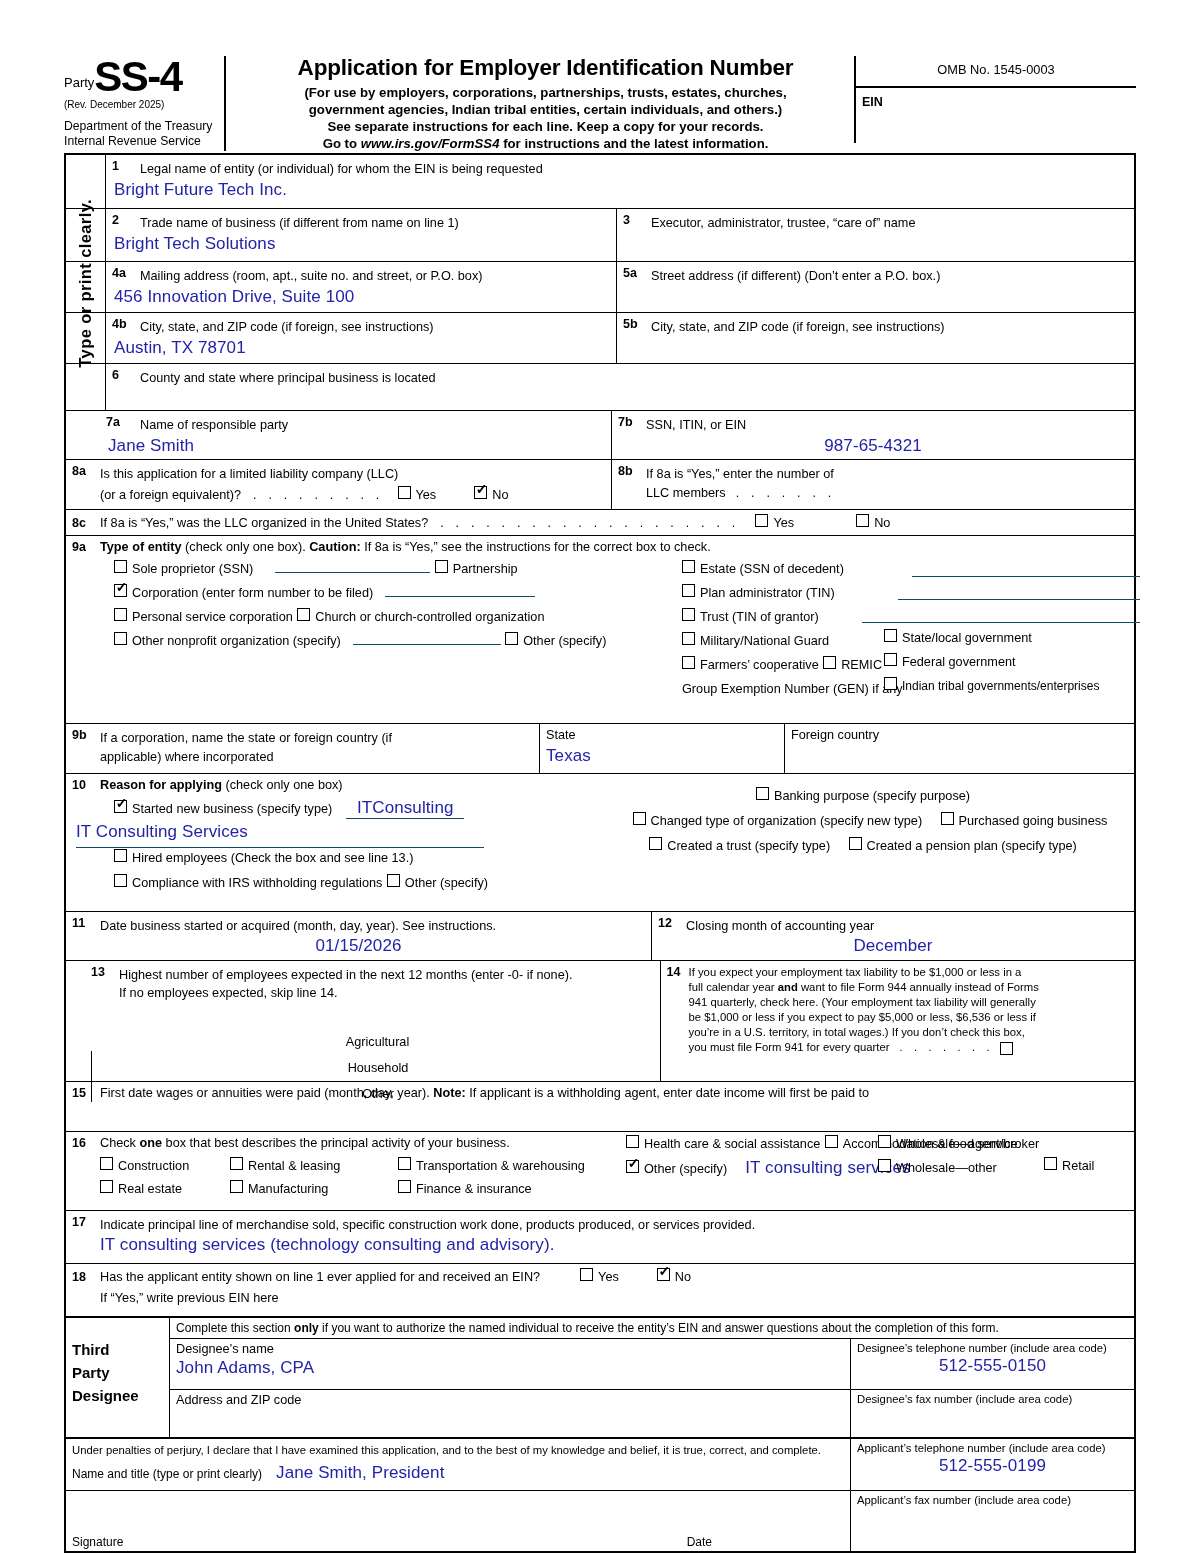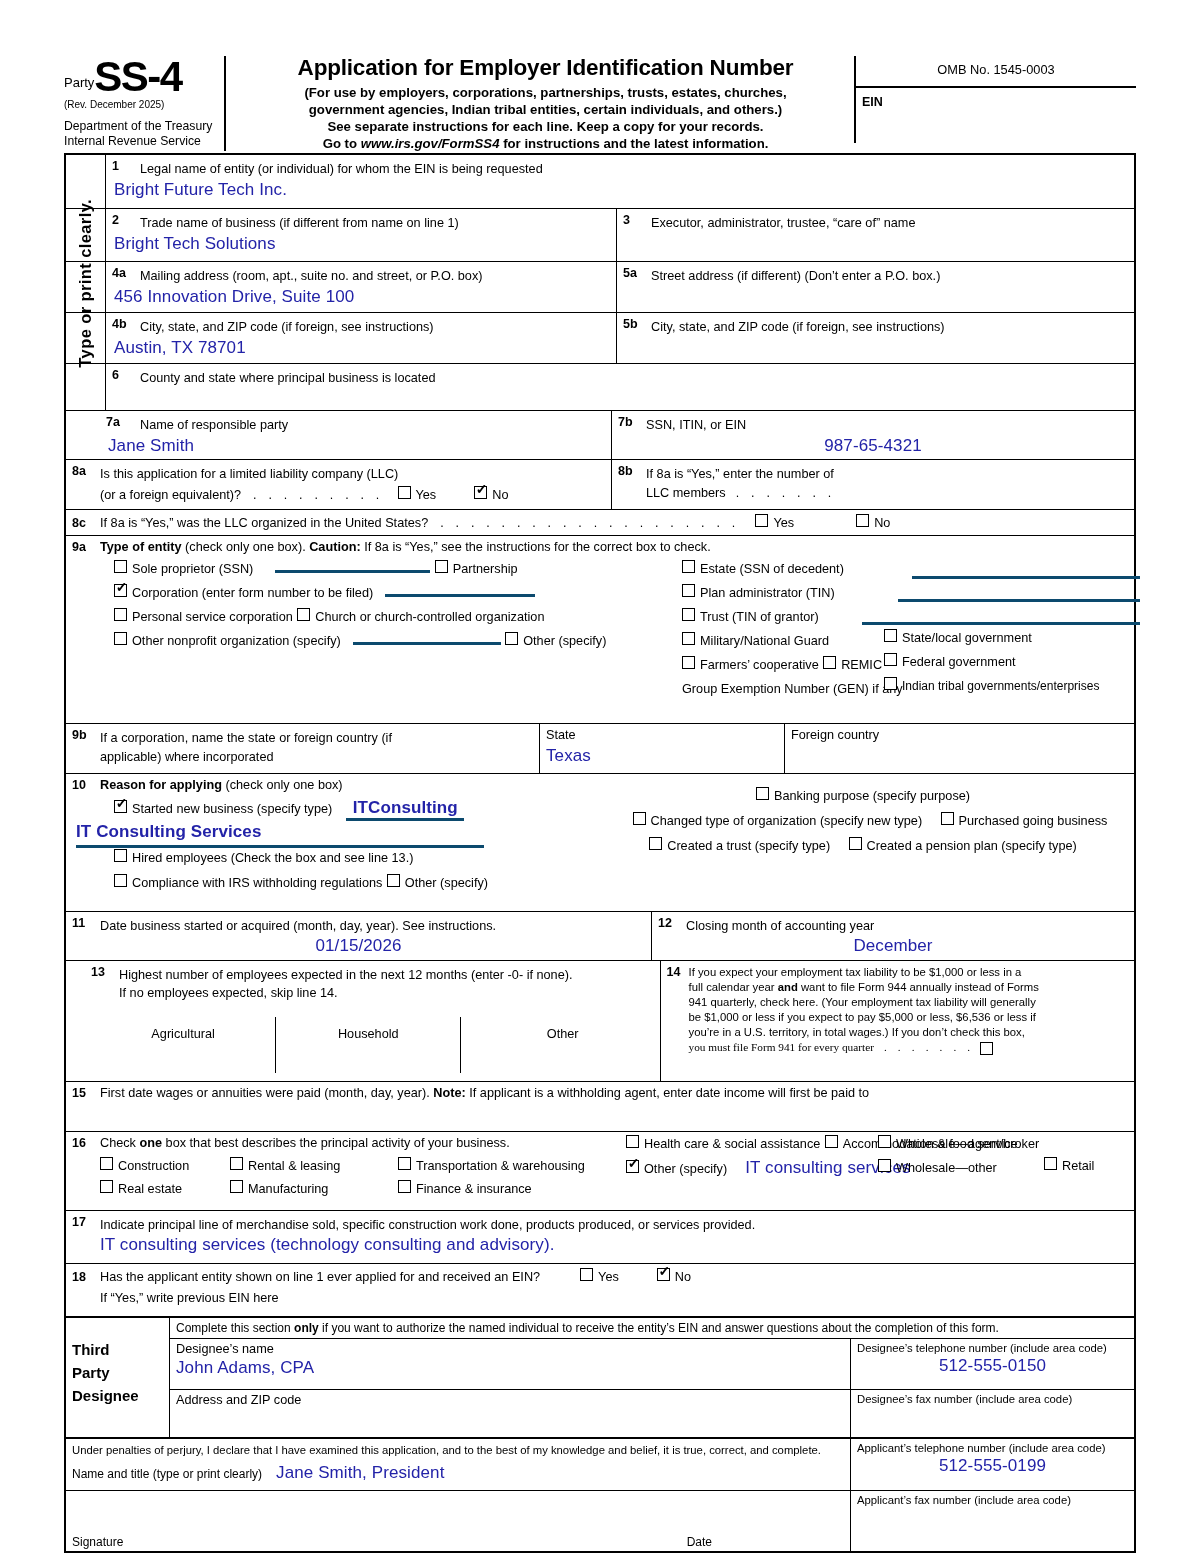--- a/index.html
+++ b/index.html
@@ -58,21 +58,21 @@
   .val-line { margin-top:2px; }
 
   
   .cb { display:inline-block; width:13px; height:13px; border:1.4px solid #000;
         position:relative; vertical-align:-2px; margin-right:5px; background:#fff; }
   .cb.on::after { content:"✓"; position:absolute; left:0px; top:-5px; font-size:14px;
                   line-height:15px; width:13px; text-align:center; font-weight:bold; }
   .cbi { display:inline-flex; align-items:baseline; margin-right:0; font-size:12.7px; }
 
   .dots { letter-spacing:4.2px; font-size:12.5px; }
-  .ul { border-bottom:3px solid #0c4a6e; display:inline-block; vertical-align:bottom;font-weight:bold; }
+  .ul { border-bottom:1px solid #0c4a6e; display:inline-block; vertical-align:bottom; }
 </style>
 </head>
 <body>
 
 <div class="page">
 
   <div class="hdr">
     <div class="hdr-left">
       <div>
         <span class="form-word">Party</span><span class="ss4">SS-4</span>
@@ -390,21 +390,21 @@
         <span class="lnum">12</span><span class="lbl">Closing month of accounting year</span>
         <div class="blue" style="text-align:center; margin-top:1px;">December</div>
       </div>
     </div>
 
     <div class="row">
       <div class="cell" style="width:585px; height:120px; position:relative; padding:4px 6px 0 6px;margin-left:19px;">
         <span class="lnum">13</span><span class="lbl">Highest number of employees expected in the next 12 months (enter -0- if none).</span>
         <div class="lbl" style="margin-left:28px; margin-top:2px;">If no employees expected, skip line 14.</div>
         
-        <div style="position:absolute; left:6px; bottom:8px; width:573px; height:56px; display:flex;">
+        <div style="position:absolute; left:6px; bottom:0; width:573px; height:56px; display:flex;flex-direction:column;">
           <div style="flex:1; text-align:center; position:relative;">
             <div class="lbl" style="padding-top:10px;">Agricultural</div>
             <div class="blue-sm"></div>
           </div>
           <div style="flex:1; text-align:center; border-left:1px solid #000;">
             <div class="lbl" style="padding-top:10px;">Household</div>
             <div class="blue-sm"></div>
           </div>
           <div style="flex:1.1; text-align:center; border-left:1px solid #000;">
             <div class="lbl" style="padding-top:10px;">Other</div>
@@ -414,21 +414,21 @@
       </div>
       <div class="cell bl" style="width:483px; position:relative; padding:4px 8px 0 6px;">
         <div style="display:flex;">
           <span class="lnum" style="width:22px;">14</span>
           <div class="lbl-xs" style="flex:1; line-height:1.33;">
             <div>If you expect your employment tax liability to be $1,000 or less in a</div>
             <div><span>full calendar year </span><span class="bk">and</span><span> want to file Form 944 annually instead of Forms</span></div>
             <div>941 quarterly, check here. (Your employment tax liability will generally</div>
             <div>be $1,000 or less if you expect to pay $5,000 or less, $6,536 or less if</div>
             <div>you’re in a U.S. territory, in total wages.) If you don’t check this box,</div>
-            <div style="display:flex; align-items:flex-end;font-family:Liberation Serif, serif;">
+            <div style="display:flex; align-items:flex-end;">
               <span>you must file Form 941 for every quarter</span>
               <span class="dots" style="font-size:11px; margin-left:10px;">. . . . . . .</span>
               <span class="cb" style="margin-left:6px; margin-right:0;"></span>
             </div>
           </div>
         </div>
       </div>
     </div>
 
     <div class="row">

